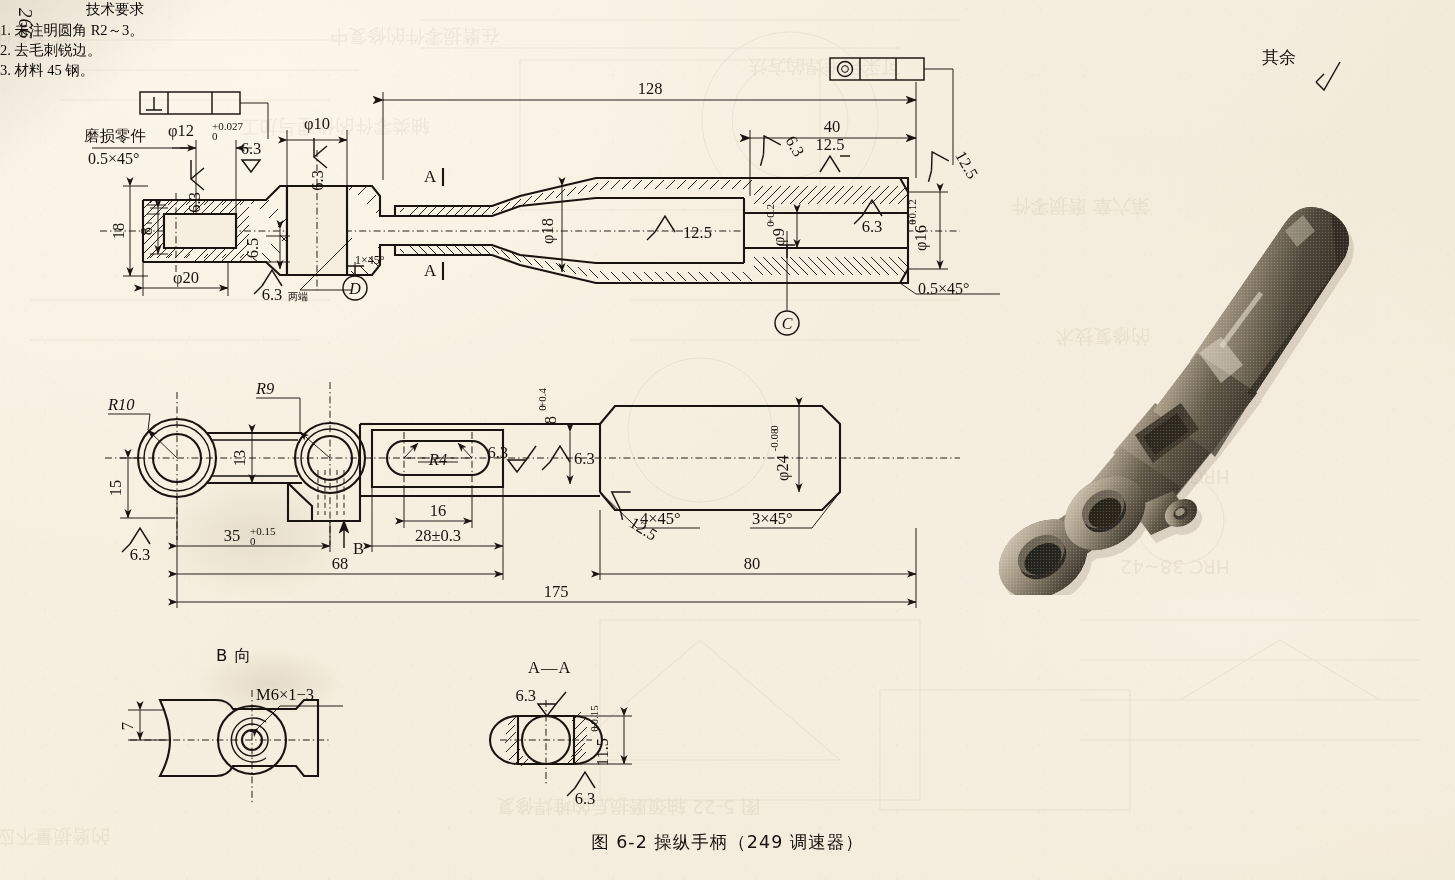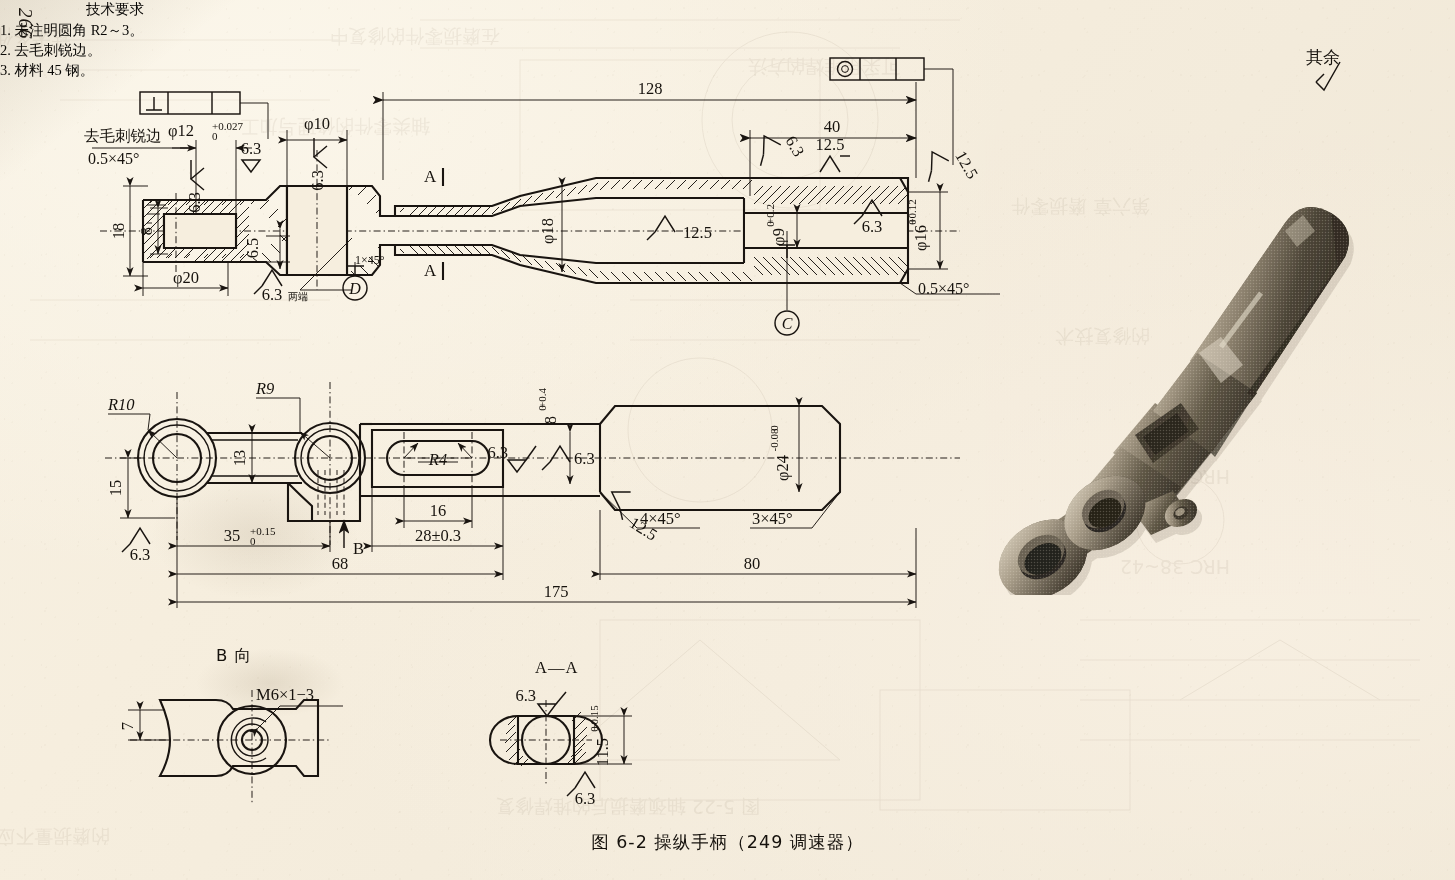--- a/index.html
+++ b/index.html
@@ -584,30 +584,30 @@
         <path class="ink med" d="M5 20 L15 4 L25 20"></path>
           <path class="ink med" d="M5 20 L-3 28"></path>
         <text class="txt dim" x="15" y="36" text-anchor="middle">6.3</text>
       </g>
     </g>
   </svg>
 
   <div id="pageno">
     <span>266</span>
   </div>
-  <div class="note" style="left:1262px;top:46px;font-size:17px;margin-left:44px;">其余</div>
-
-  <div class="note" style="left:84px;top:126px;font-size:15.5px;">去毛刺锐边</div>
+  <div class="note" style="left:1262px;top:46px;font-size:17px;">其余</div>
+
+  <div class="note" style="left:84px;top:126px;font-size:15.5px;">磨损零件</div>
   <div class="note" style="left:88px;top:150px;font-family:'Liberation Serif',serif;font-size:16px;">0.5×45°</div>
   <div class="note" style="left:355px;top:253px;font-family:'Liberation Serif',serif;font-size:12px;">1×45°</div>
   <div class="note" style="left:288px;top:290px;font-size:10px;">两端</div>
   <div class="note" style="left:918px;top:280px;font-family:'Liberation Serif',serif;font-size:16px;">0.5×45°</div>
 
   <div class="note" style="left:216px;top:645px;font-size:16.5px;letter-spacing:1px;text-align:center;">B 向</div>
-  <div class="note" style="left:528px;top:658px;font-family:'Liberation Serif',serif;font-size:16.5px;letter-spacing:1px;margin-left:7px;">A—A</div>
+  <div class="note" style="left:528px;top:658px;font-family:'Liberation Serif',serif;font-size:16.5px;letter-spacing:1px;">A—A</div>
 
   <div id="tech">
     <div class="hd">技术要求</div>
     <ol>
       <li>1. 未注明圆角 R2～3。</li>
       <li>2. 去毛刺锐边。</li>
       <li>3. 材料 45 钢。</li>
     </ol>
   </div>
 

